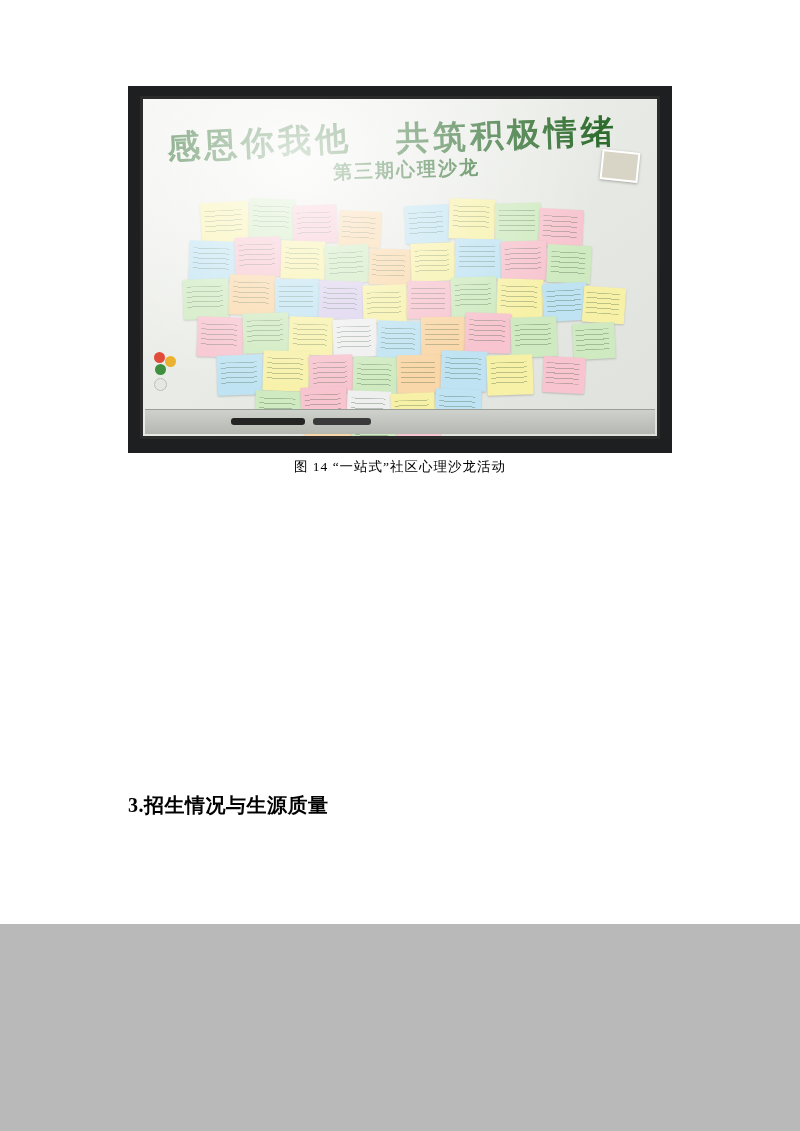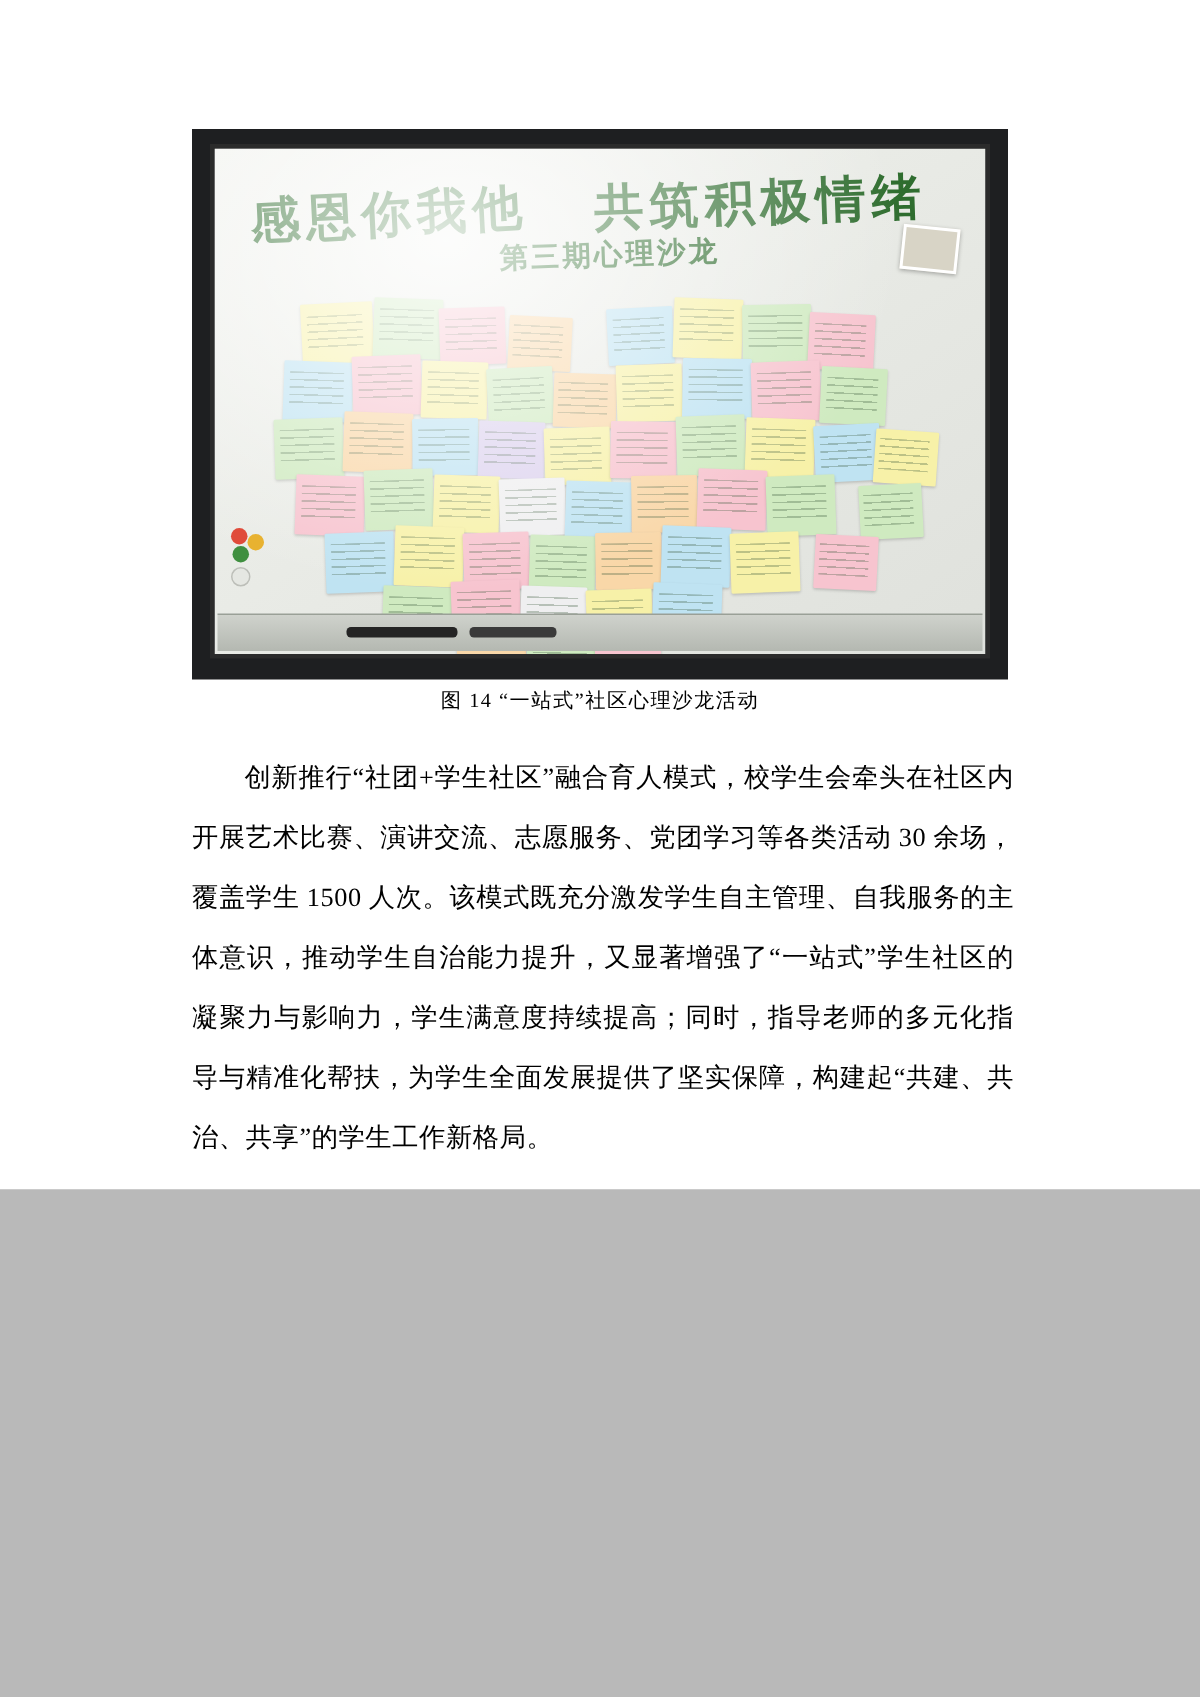--- a/index.html
+++ b/index.html
@@ -3,21 +3,21 @@
 <meta charset="utf-8">
 <style>
   html, body {
     margin: 0;
     padding: 0;
     background: #b9b9b9;
   }
   .page {
     position: relative;
     width: 800px;
-    height: 793px;
+    height: 924px;
     background: #ffffff;
     margin: 0 auto;
     overflow: hidden;
     font-family: "Liberation Serif", serif;
     color: #000000;
   }
   .content {
     position: absolute;
     left: 104px;
     top: 0;
@@ -298,20 +298,19 @@
           <div class="board-tray">
             <span class="marker"></span>
             <span class="marker two"></span>
           </div>
         </div>
       </div>
 
       <div class="figure-caption">图 14  “一站式”社区心理沙龙活动</div>
     </div>
 
-    <p class="body-block indent" id="para-1">创新推行“社团+学生社区”融合育人模式，校学生会牵头在社区内开展艺术比赛、演讲交流、志愿服务、党团学习等各类活动 30 余场，覆盖学生 1500 人次。该模式既充分激发学生自主管理、自我服务的主体意识，推动学生自治能力提升，又显著增强了“一站式”学生社区的凝聚力与影响力，学生满意度持续提高；同时，指导老师的多元化指导与精准化帮扶，为学生全面发展提供了坚实保障，构建起“共建、共治、共享”的学生工作新格局。</p>
 
     <h3 class="section-heading">3.招生情况与生源质量</h3>
 
 
     <div class="page-number">28</div>
   </div>
 </div>
 
 </body></html>

